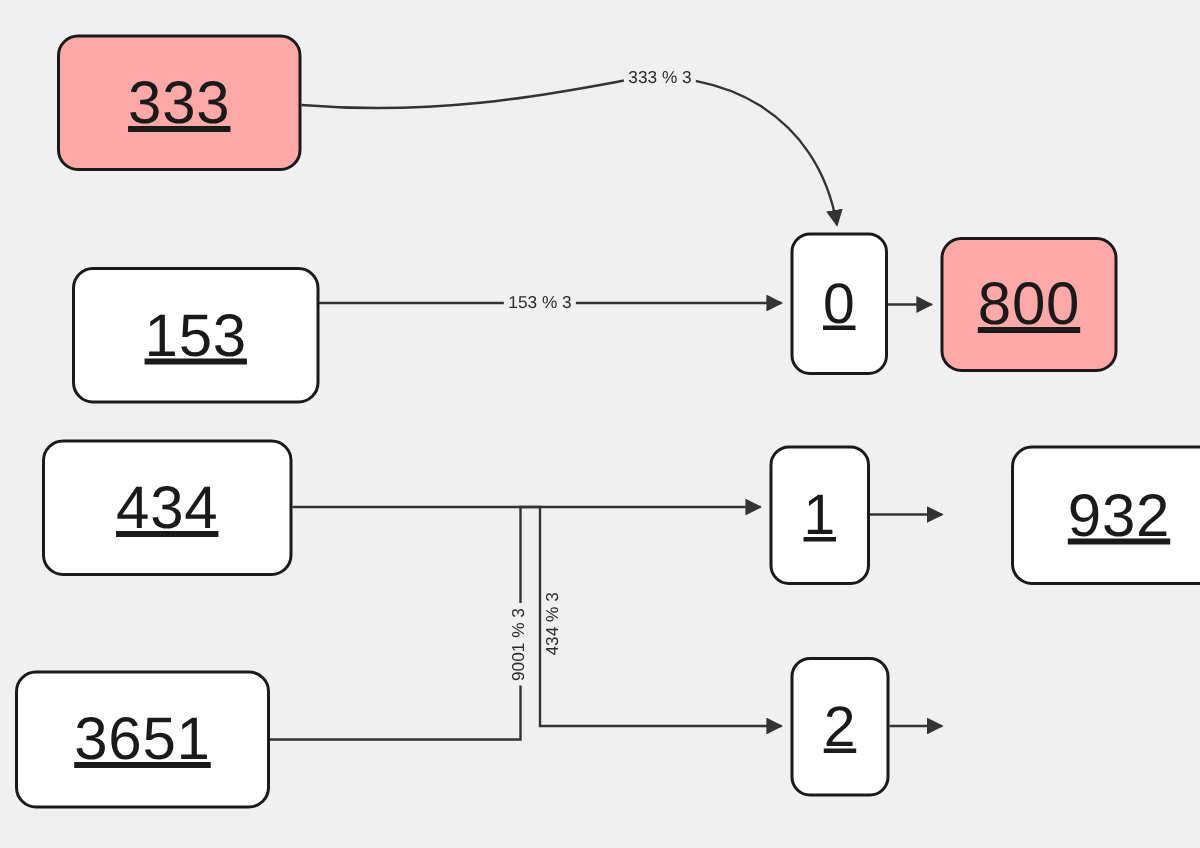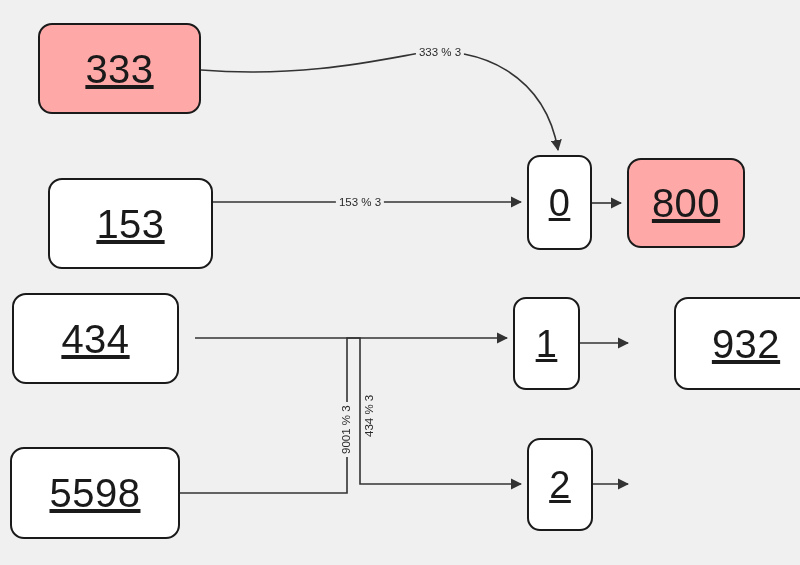--- a/index.html
+++ b/index.html
@@ -93,25 +93,25 @@
 
     <path d="M 593 484 L 628 484" fill="none" stroke="#333333" stroke-width="1.6" marker-end="url(#arrow)"></path>
   </svg>
 
   <div class="node highlight" style="left: 38px; top: 23px; width: 163px; height: 91px; background: rgb(255, 168, 168);">
     <span class="node-label">333</span>
   </div>
   <div class="node" style="left: 48px; top: 157px; width: 165px; height: 91px; margin-top: 21px;">
     <span class="node-label">153</span>
   </div>
-  <div class="node" style="left: 12px; top: 293px; width: 167px; height: 91px;">
+  <div class="node" style="left: 28px; top: 293px; width: 167px; height: 91px;">
     <span class="node-label">434</span>
   </div>
   <div class="node" style="left: 10px; top: 447px; width: 170px; height: 92px;">
-    <span class="node-label">5598</span>
+    <span class="node-label">3651</span>
   </div>
 
   <div class="node slim" style="left: 527px; top: 155px; width: 65px; height: 95px;">
     <span class="node-label">0</span>
   </div>
   <div class="node slim" style="left: 513px; top: 297px; width: 67px; height: 93px;">
     <span class="node-label">1</span>
   </div>
   <div class="node slim" style="left: 527px; top: 438px; width: 66px; height: 93px;">
     <span class="node-label">2</span>

